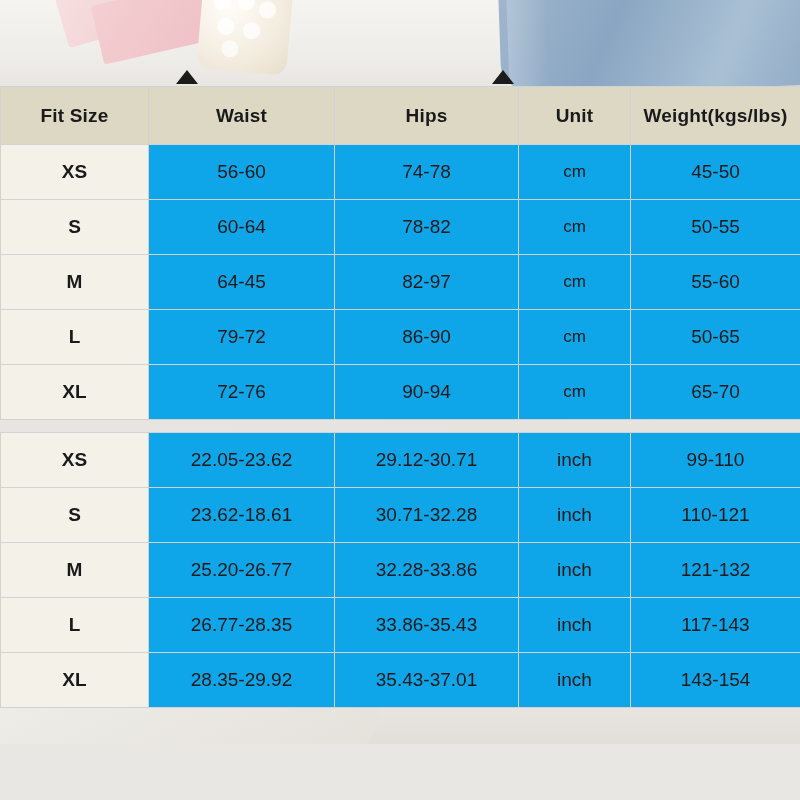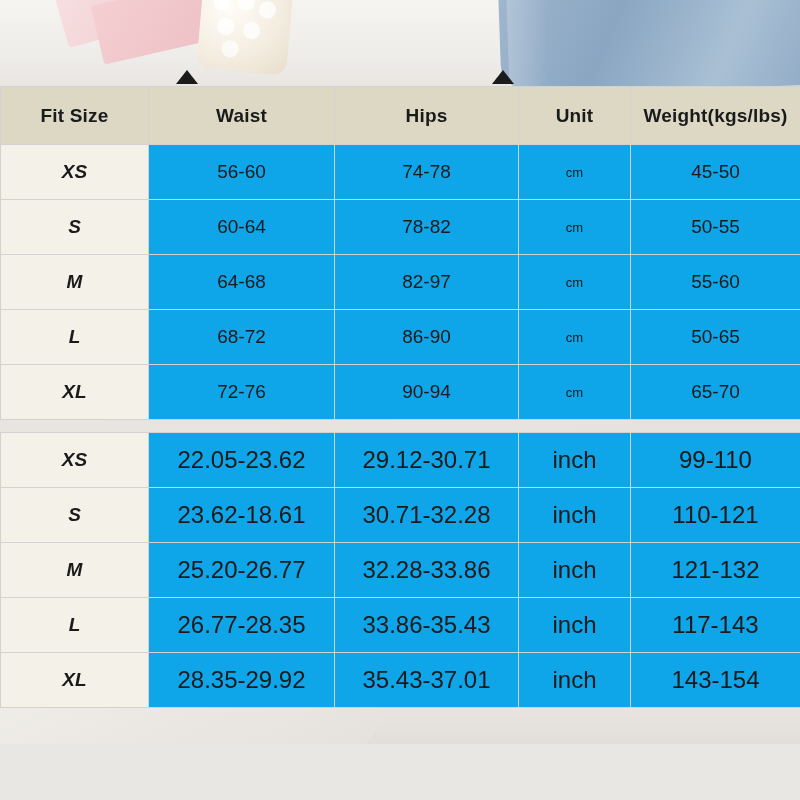--- a/index.html
+++ b/index.html
@@ -165,28 +165,27 @@
   th.hdr {
     background: #ddd8c4;
     font-weight: bold;
     font-size: 20px;
     letter-spacing: 0.2px;
   }
   td.size-cell {
     background: #f4f1e9;
     font-weight: bold;
     font-size: 21px;
-    font-style: italic;
   }
   td.val {
     background: #0ea5e9;
     font-size: 19.5px;
   }
-  td.val.unit { font-size: 13px; }
-  .second td.val { font-size: 24px; }
+  td.val.unit { font-size: 17px; }
+  .second td.val { font-size: 19px; }
 </style>
 </head>
 <body>
 
 <div class="page">
 
   <div class="photo-bg">
     <div class="photo-top"></div>
     <div class="pink-card2"></div>
     <div class="pink-card"></div>
@@ -226,28 +225,28 @@
         </tr>
         <tr>
           <td class="size-cell">S</td>
           <td class="val">60-64</td>
           <td class="val">78-82</td>
           <td class="val unit">cm</td>
           <td class="val">50-55</td>
         </tr>
         <tr>
           <td class="size-cell">M</td>
-          <td class="val">64-68</td>
+          <td class="val">64-45</td>
           <td class="val">82-97</td>
           <td class="val unit">cm</td>
           <td class="val">55-60</td>
         </tr>
         <tr>
           <td class="size-cell">L</td>
-          <td class="val">68-72</td>
+          <td class="val">79-72</td>
           <td class="val">86-90</td>
           <td class="val unit">cm</td>
           <td class="val">50-65</td>
         </tr>
         <tr>
           <td class="size-cell">XL</td>
           <td class="val">72-76</td>
           <td class="val">90-94</td>
           <td class="val unit">cm</td>
           <td class="val">65-70</td>

